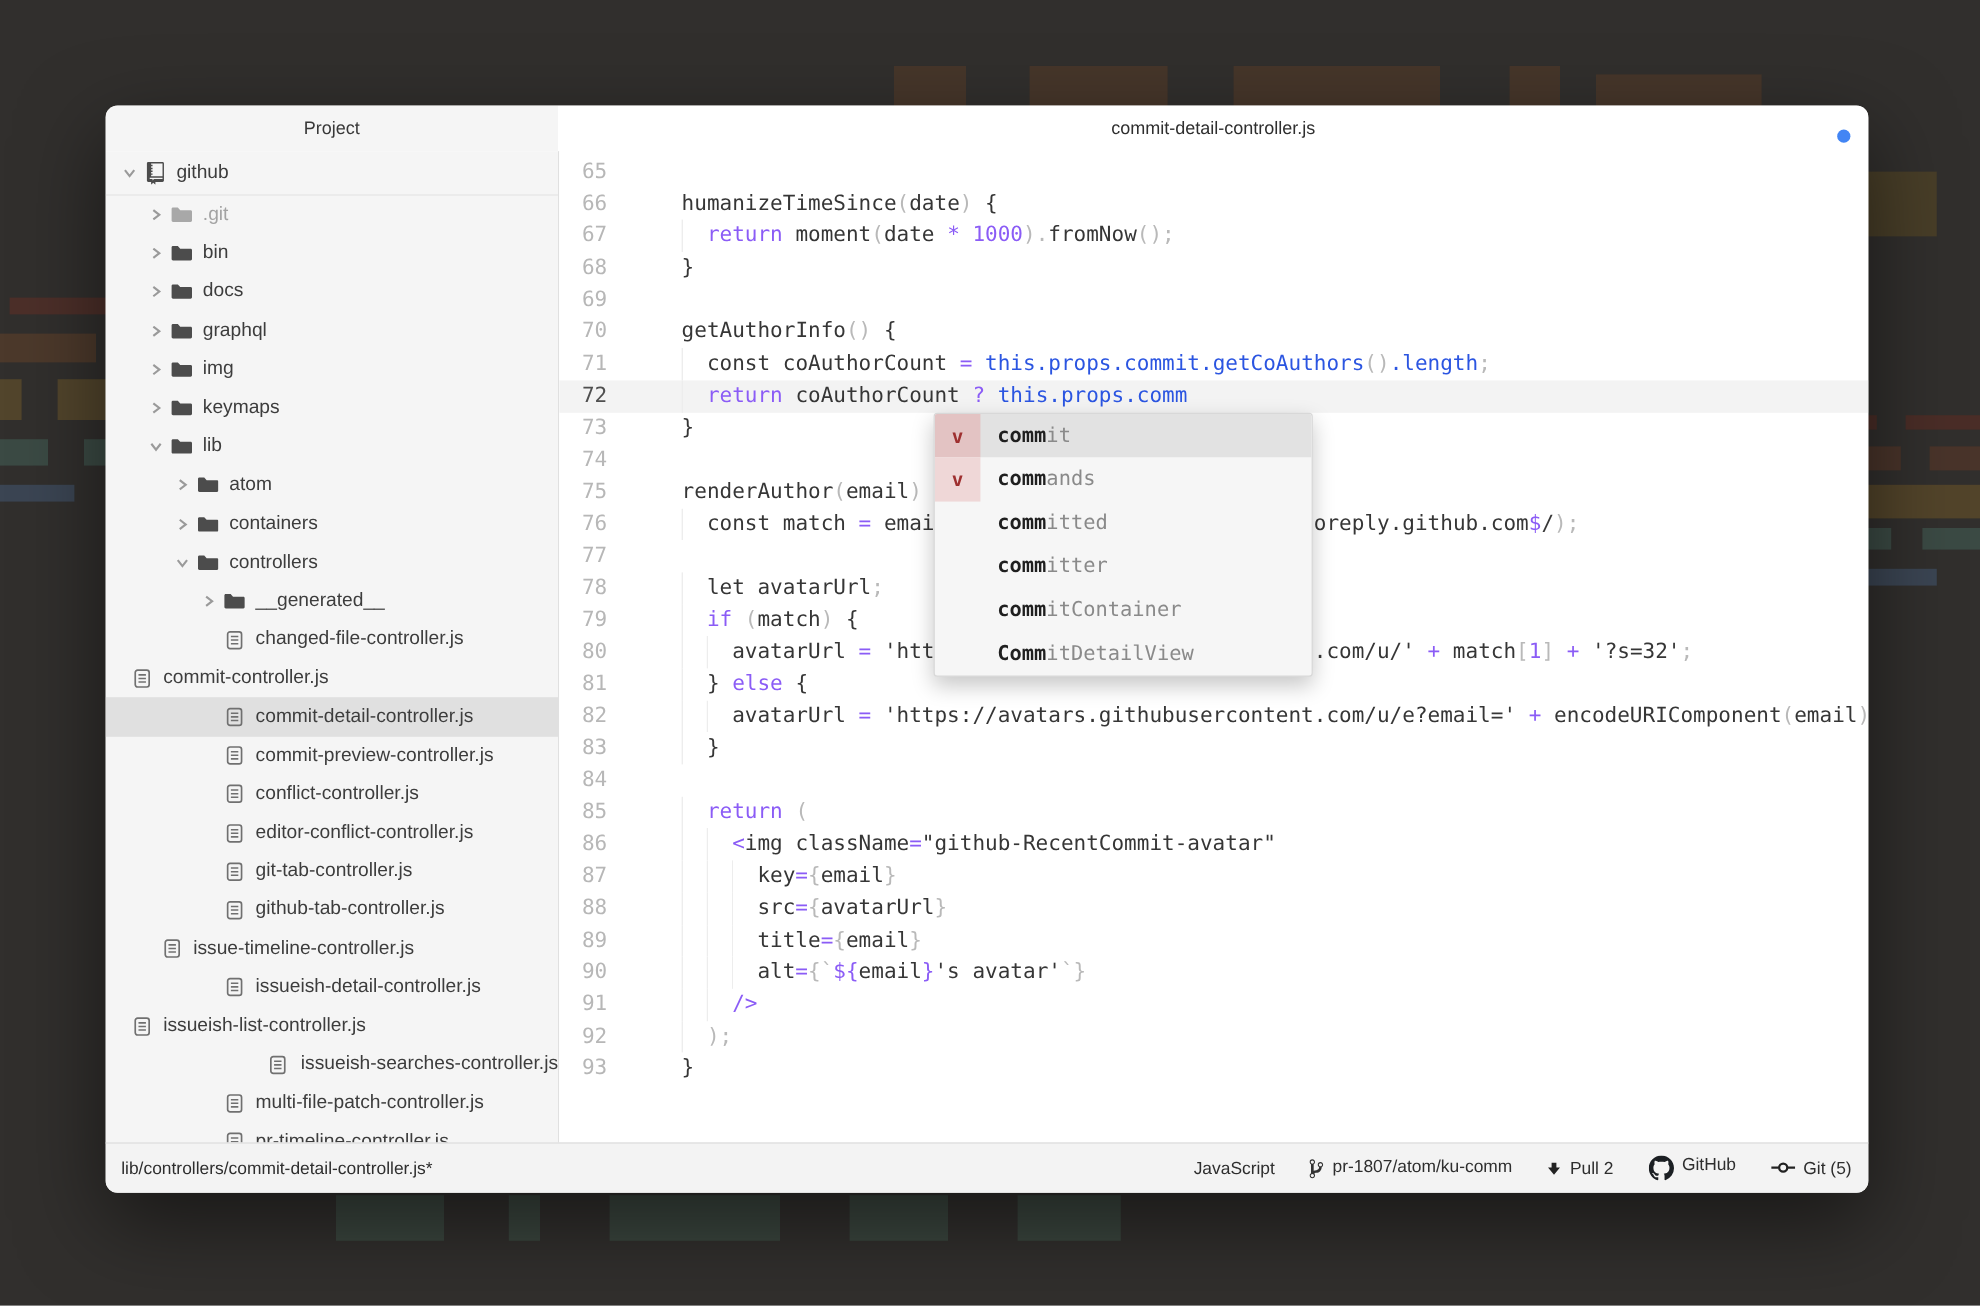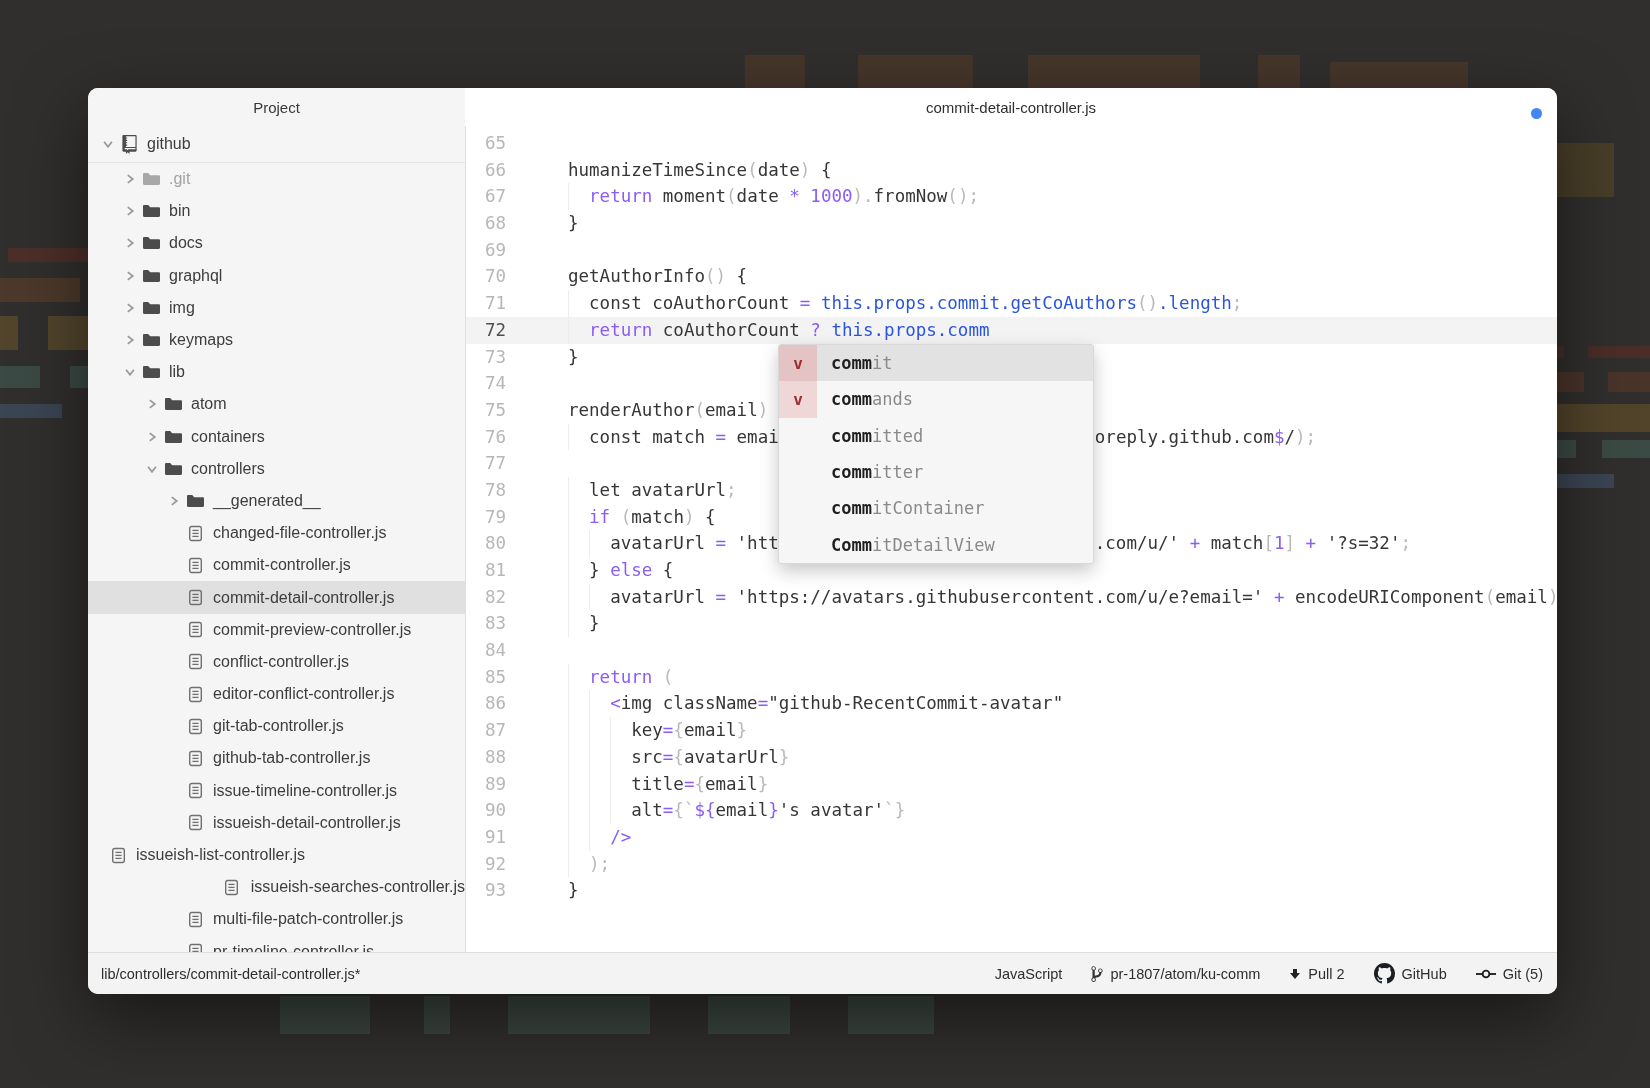--- a/index.html
+++ b/index.html
@@ -57,21 +57,21 @@
   .pbadge.v{background:#efd7d7;}
   .prow.sel .pbadge.v{background:#e3c3c3;}
   .plabel{margin-left:14px;color:#8a8a8a;}
   .plabel b{color:#1f1f1f;font-weight:bold;}
   
   .statusbar{position:absolute;left:0;right:0;bottom:0;height:41px;background:#f3f3f3;
              border-top:1px solid #ddd;display:flex;align-items:center;
              font-size:14.5px;color:#2e2e2e;gap:12px;}
   .st-path{margin-left:13px;flex:none;}
   .st-right{margin-left:auto;margin-right:14px;display:flex;align-items:center;gap:29px;}
-  .st-item{display:flex;align-items:center;gap:7px;white-space:nowrap;}
+  .st-item{display:flex;align-items:flex-start;gap:7px;white-space:nowrap;}
   .st-item svg{display:block;}
   .st-branch-label{max-width:172px;overflow:hidden;}
 </style>
 </head>
 <body>
 
 <div id="bg-decor">
     <div class="bgrect" style="left: 745px; top: 55px; width: 60px; height: 35px; background: rgb(70, 54, 42);"></div>
     <div class="bgrect" style="left: 858px; top: 55px; width: 115px; height: 35px; background: rgb(70, 54, 42);"></div>
     <div class="bgrect" style="left: 1028px; top: 55px; width: 172px; height: 35px; background: rgb(70, 54, 42);"></div>
@@ -269,21 +269,21 @@
         <span class="ticon">
           <svg width="15" height="17" viewBox="0 0 15 17">
             <rect x="1.7" y="1.5" width="11.6" height="14" rx="2" fill="none" stroke="#707070" stroke-width="1.4"></rect>
             <line x1="4.4" y1="5.4" x2="10.6" y2="5.4" stroke="#707070" stroke-width="1.3"></line>
             <line x1="4.4" y1="8.4" x2="10.6" y2="8.4" stroke="#707070" stroke-width="1.3"></line>
             <line x1="4.4" y1="11.4" x2="10.6" y2="11.4" stroke="#707070" stroke-width="1.3"></line>
           </svg>
         </span>
         <span>changed-file-controller.js</span>
       </div>
-      <div class="trow" style="padding-left: 77px;">
+      <div class="trow" style="">
         <span class="chev"></span>
         <span class="ticon">
           <svg width="15" height="17" viewBox="0 0 15 17">
             <rect x="1.7" y="1.5" width="11.6" height="14" rx="2" fill="none" stroke="#707070" stroke-width="1.4"></rect>
             <line x1="4.4" y1="5.4" x2="10.6" y2="5.4" stroke="#707070" stroke-width="1.3"></line>
             <line x1="4.4" y1="8.4" x2="10.6" y2="8.4" stroke="#707070" stroke-width="1.3"></line>
             <line x1="4.4" y1="11.4" x2="10.6" y2="11.4" stroke="#707070" stroke-width="1.3"></line>
           </svg>
         </span>
         <span>commit-controller.js</span>
@@ -353,21 +353,21 @@
         <span class="ticon">
           <svg width="15" height="17" viewBox="0 0 15 17">
             <rect x="1.7" y="1.5" width="11.6" height="14" rx="2" fill="none" stroke="#707070" stroke-width="1.4"></rect>
             <line x1="4.4" y1="5.4" x2="10.6" y2="5.4" stroke="#707070" stroke-width="1.3"></line>
             <line x1="4.4" y1="8.4" x2="10.6" y2="8.4" stroke="#707070" stroke-width="1.3"></line>
             <line x1="4.4" y1="11.4" x2="10.6" y2="11.4" stroke="#707070" stroke-width="1.3"></line>
           </svg>
         </span>
         <span>github-tab-controller.js</span>
       </div>
-      <div class="trow" style="padding-left: 77px;">
+      <div class="trow" style=" margin-left: 25px;">
         <span class="chev"></span>
         <span class="ticon">
           <svg width="15" height="17" viewBox="0 0 15 17">
             <rect x="1.7" y="1.5" width="11.6" height="14" rx="2" fill="none" stroke="#707070" stroke-width="1.4"></rect>
             <line x1="4.4" y1="5.4" x2="10.6" y2="5.4" stroke="#707070" stroke-width="1.3"></line>
             <line x1="4.4" y1="8.4" x2="10.6" y2="8.4" stroke="#707070" stroke-width="1.3"></line>
             <line x1="4.4" y1="11.4" x2="10.6" y2="11.4" stroke="#707070" stroke-width="1.3"></line>
           </svg>
         </span>
         <span>issue-timeline-controller.js</span>

